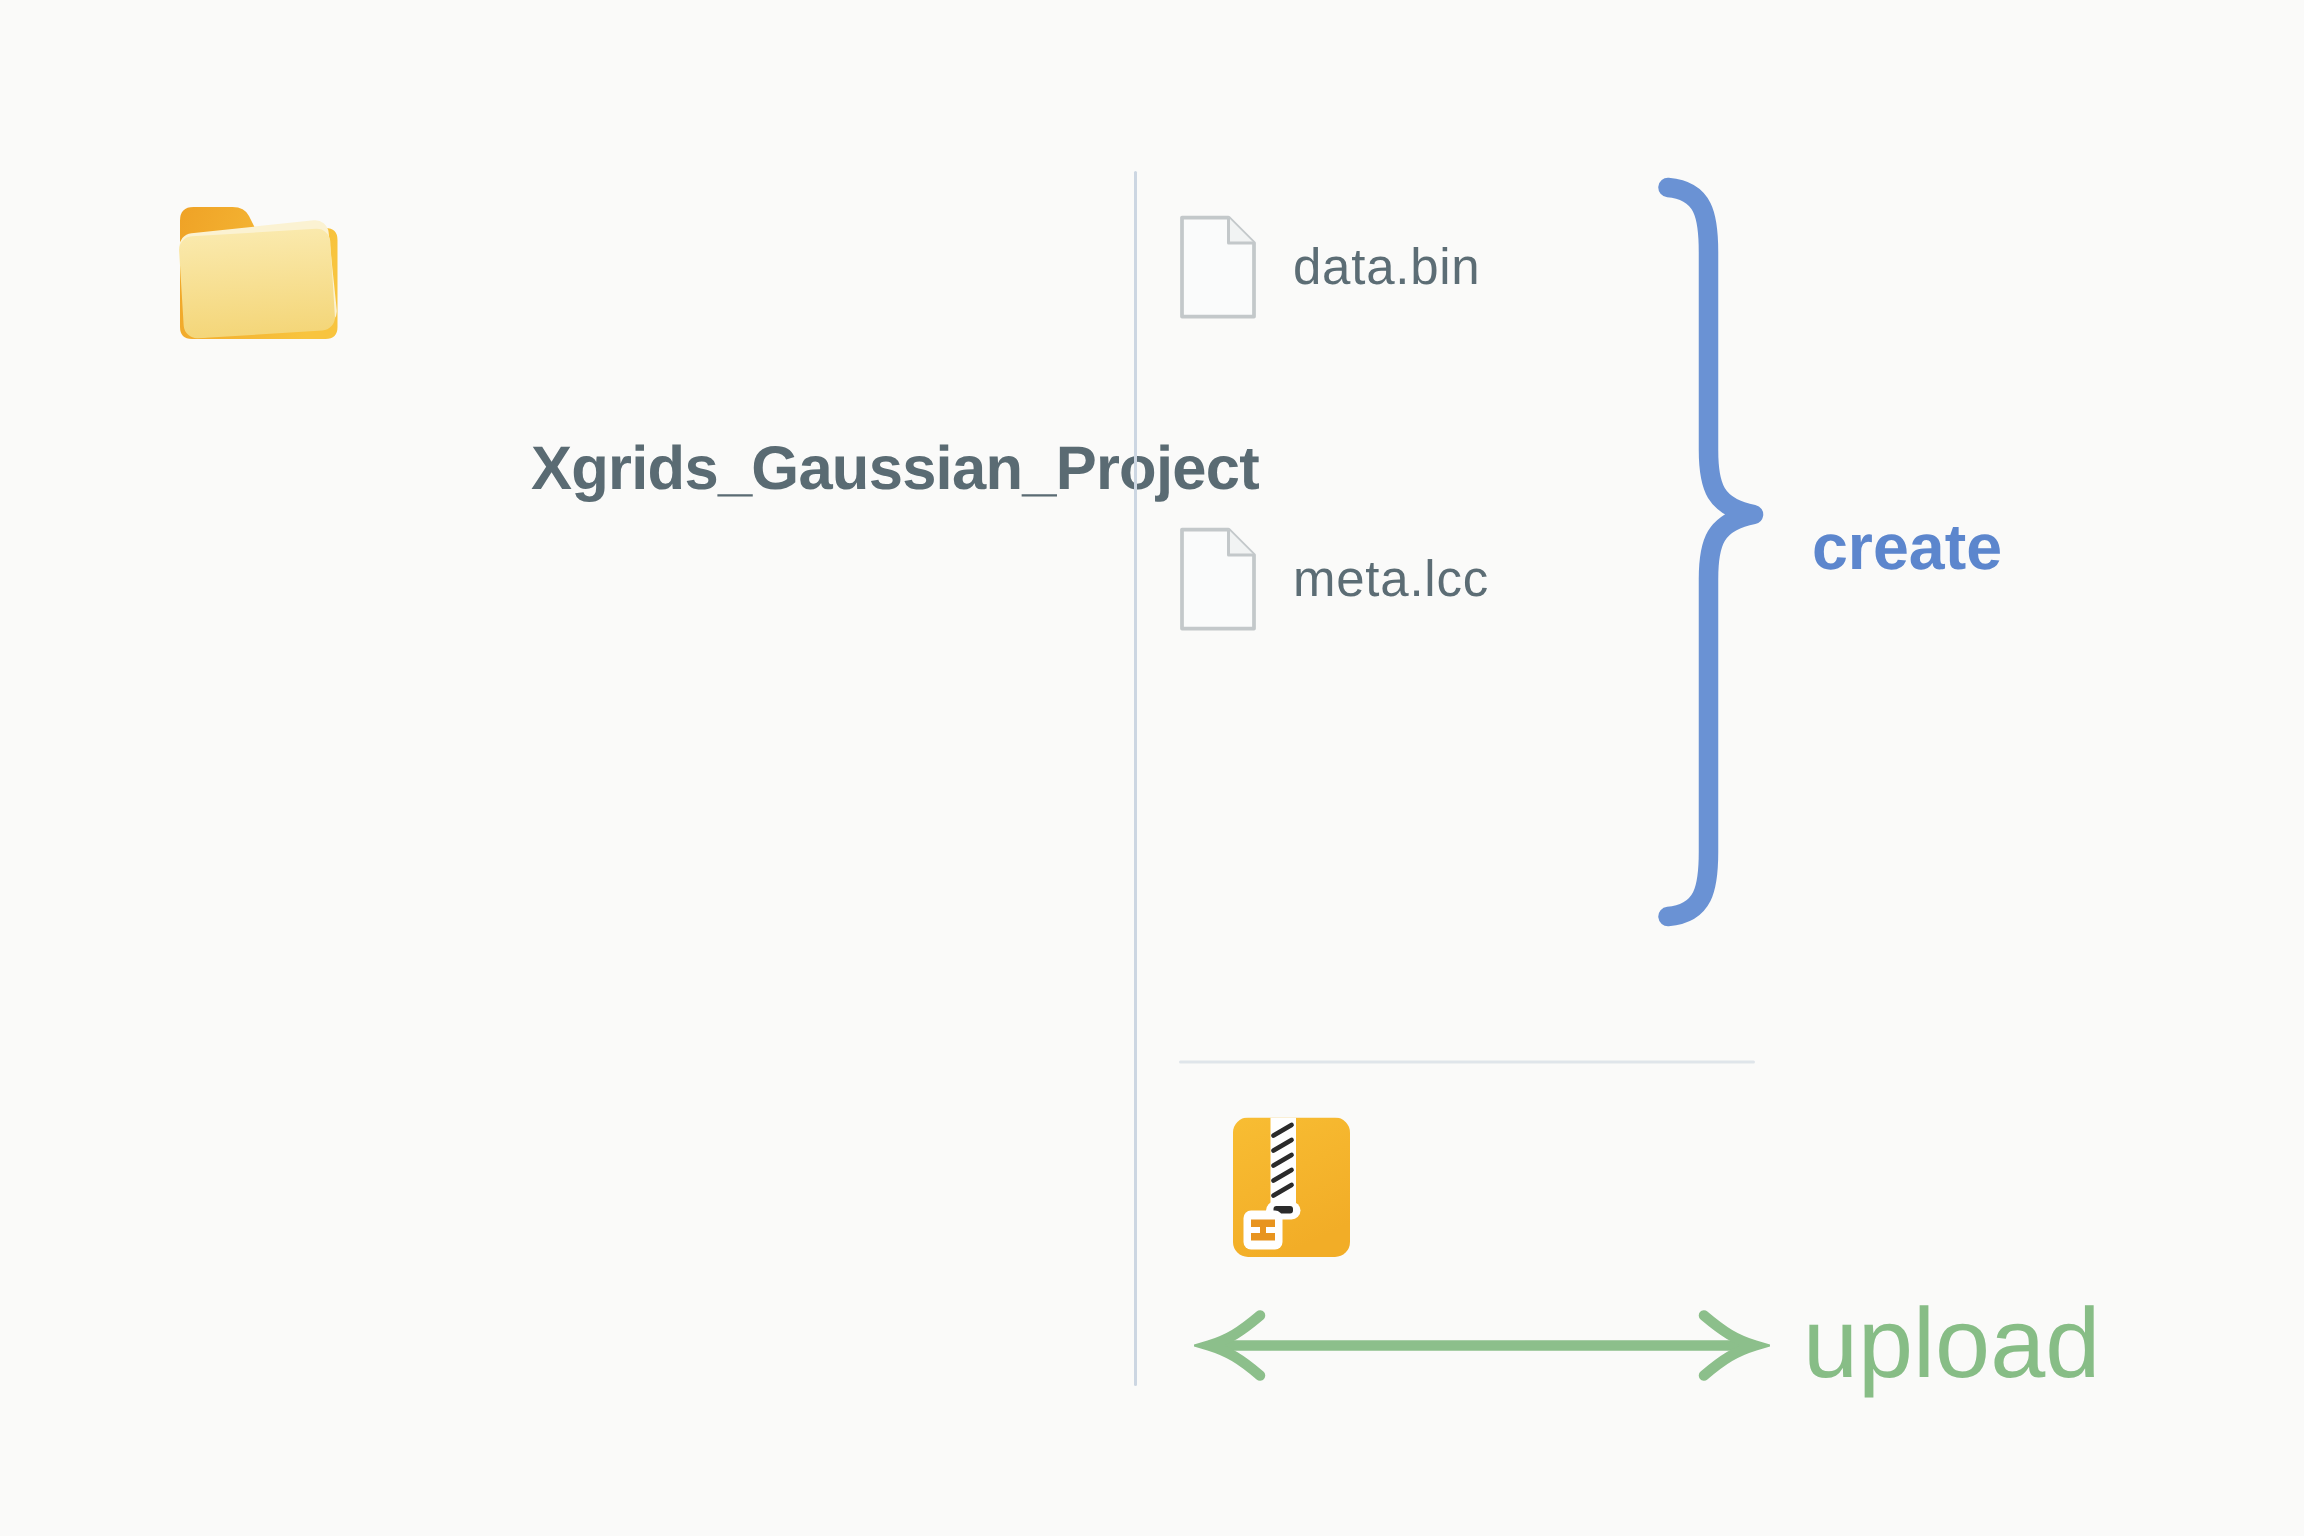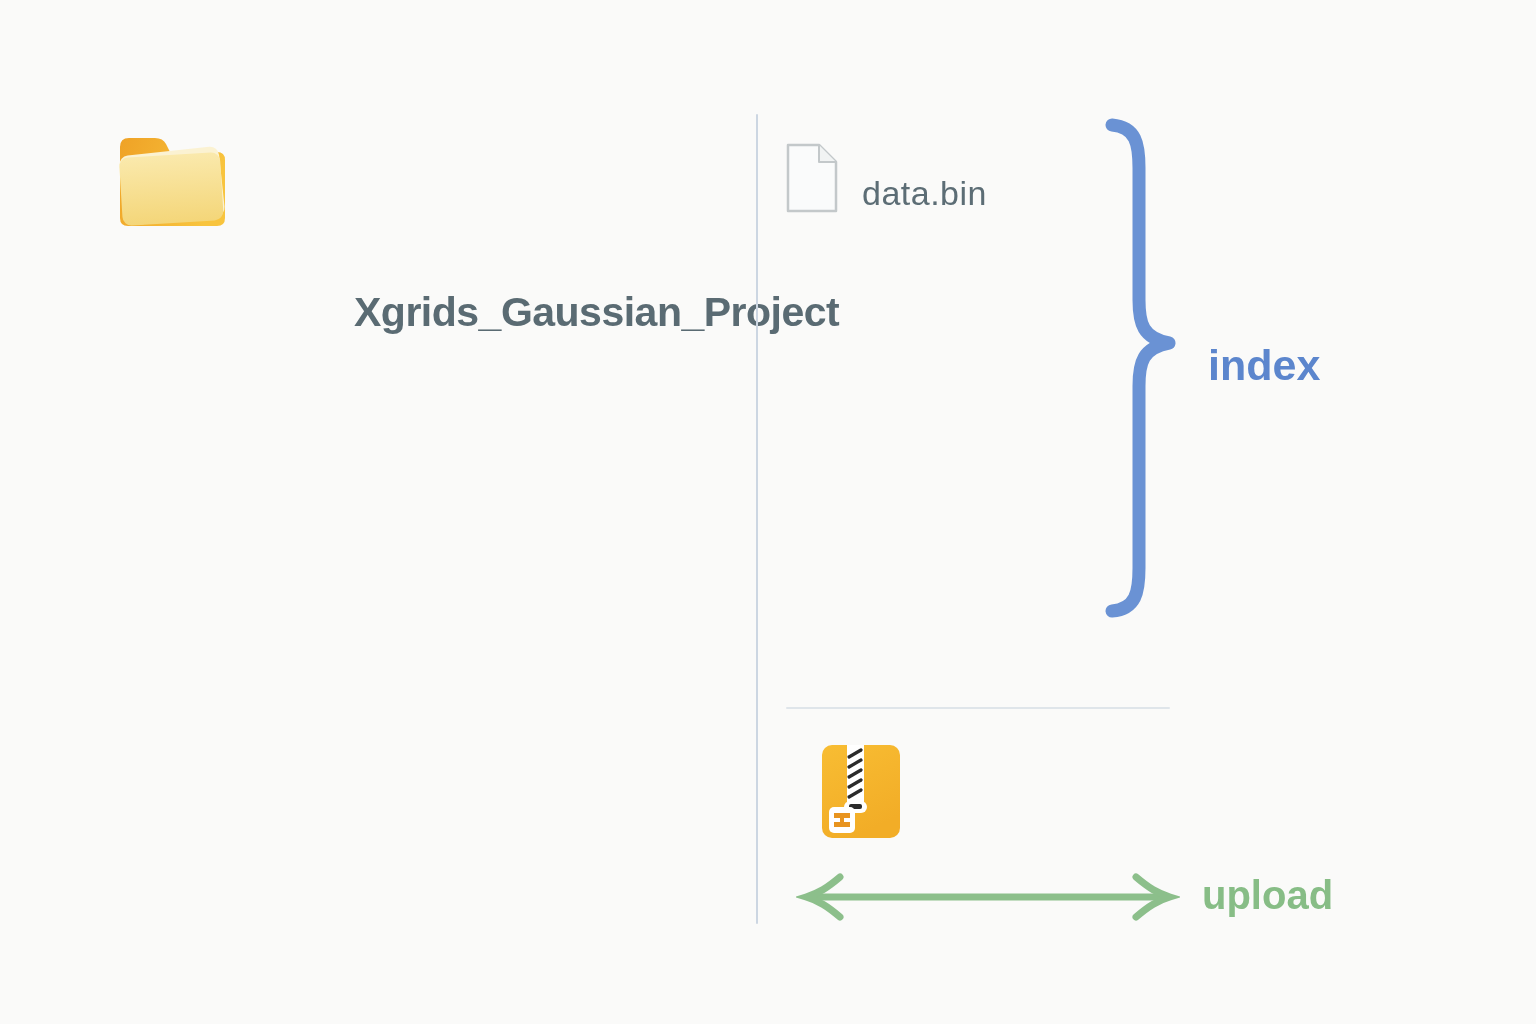--- a/index.html
+++ b/index.html
@@ -33,40 +33,40 @@
 
   
   .file-row {
     left: 785px; display: flex; align-items: center;
     height: 70px;
   }
   .file-row .label {
     margin-left: 23px; font-size: 34px; color: #5c6d75;
     letter-spacing: 0.5px; white-space: nowrap;
   }
-  .file-row.r1 { top: 143px; align-items: flex-end; }
+  .file-row.r1 { top: 143px; }
   .file-row.r2 { top: 245px; }
   .file-row.r3 { top: 351px; }
 
   
   .brace { left: 1098px; top: 118px; }
   .create-label {
     left: 1208px; top: 340px;
     font-size: 43px; font-weight: 700; color: #5c86cd;
     line-height: 50px; white-space: nowrap;
   }
 
   
   .zip-row { left: 822px; top: 745px; display: flex; align-items: center; }
 
   
   .upload-arrow { left: 796px; top: 869px; }
   .upload-label {
     left: 1202px; top: 866px;
-    font-size: 40px; font-weight: 700; color: #87bd86;
+    font-size: 66px; font-weight: 400; color: #87bd86;
     line-height: 58px; white-space: nowrap;
   }
 </style>
 </head>
 <body>
 
 <div id="stage">
 
   <div class="abs folder-row">
     <svg width="120" height="96" viewBox="0 0 120 96">
@@ -92,25 +92,32 @@
 
   <div class="abs file-row r1">
     <svg width="54" height="70" viewBox="0 0 54 70">
       <path d="M3,2 L34,2 L51,19 L51,68 L3,68 Z" fill="#fafbfb" stroke="#c3c8ca" stroke-width="2.5" stroke-linejoin="round"></path>
       <path d="M34,2 L34,19 L51,19" fill="#f1f3f3" stroke="#c3c8ca" stroke-width="2" stroke-linejoin="round"></path>
     </svg>
     <span class="label">data.bin</span>
   </div>
 
 
+  <div class="abs file-row r3">
+    <svg width="54" height="70" viewBox="0 0 54 70">
+      <path d="M3,2 L34,2 L51,19 L51,68 L3,68 Z" fill="#fafbfb" stroke="#c3c8ca" stroke-width="2.5" stroke-linejoin="round"></path>
+      <path d="M34,2 L34,19 L51,19" fill="#f1f3f3" stroke="#c3c8ca" stroke-width="2" stroke-linejoin="round"></path>
+    </svg>
+    <span class="label">meta.lcc</span>
+  </div>
 
   <svg class="abs brace" width="86" height="500" viewBox="0 0 86 500">
     <path d="M14,7 C38,9 41,26 41,50 L41,182 C41,206 45,220 71,225 C45,230 41,244 41,268 L41,450 C41,474 38,491 14,493" fill="none" stroke="#6a92d4" stroke-width="13" stroke-linecap="round" stroke-linejoin="round"></path>
   </svg>
-  <span class="abs create-label">index</span>
+  <span class="abs create-label">create</span>
 
   <div class="abs zip-row">
     <svg width="78" height="93" viewBox="0 0 78 93">
       <defs>
         <linearGradient id="gZip" x1="0" y1="0" x2="0.4" y2="1">
           <stop offset="0" stop-color="#f8bd33"></stop>
           <stop offset="1" stop-color="#f2ad27"></stop>
         </linearGradient>
       </defs>
       <rect x="0" y="0" width="78" height="93" rx="10" fill="url(#gZip)"></rect>

